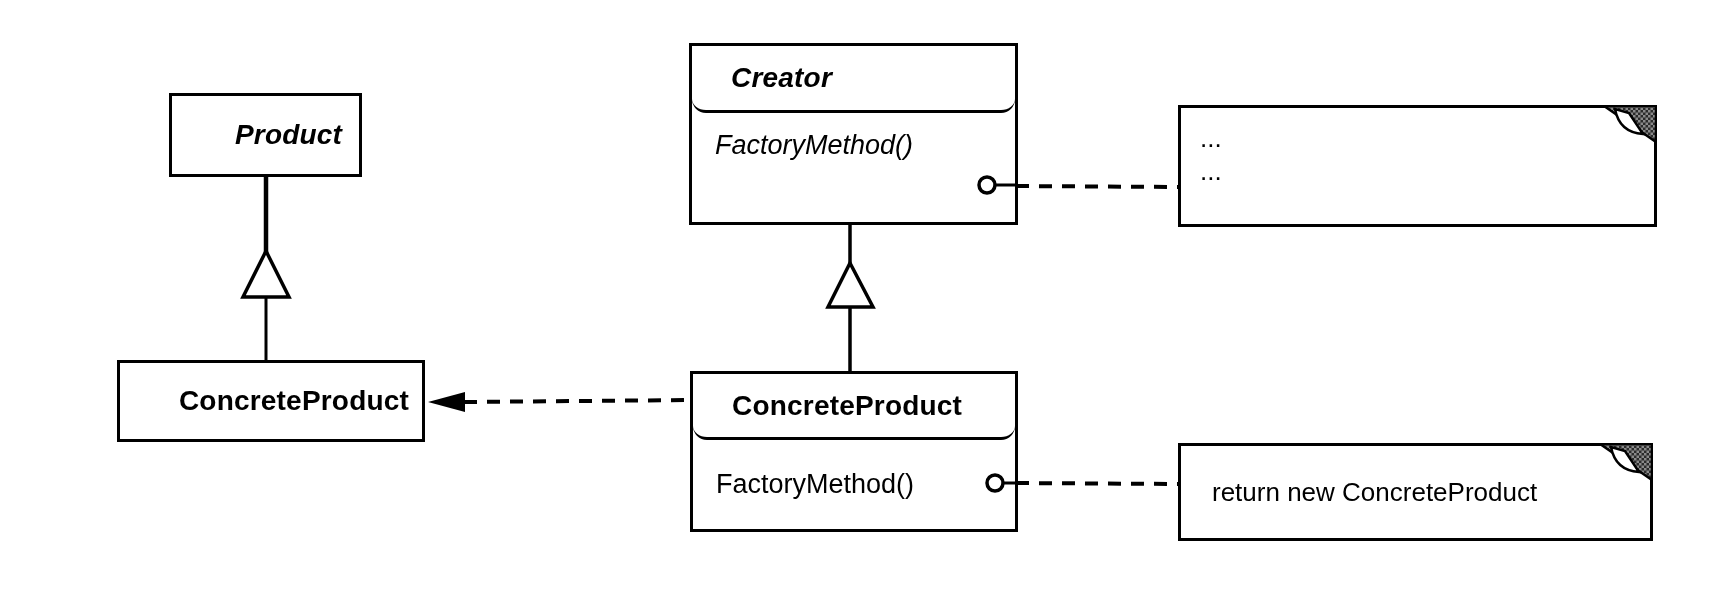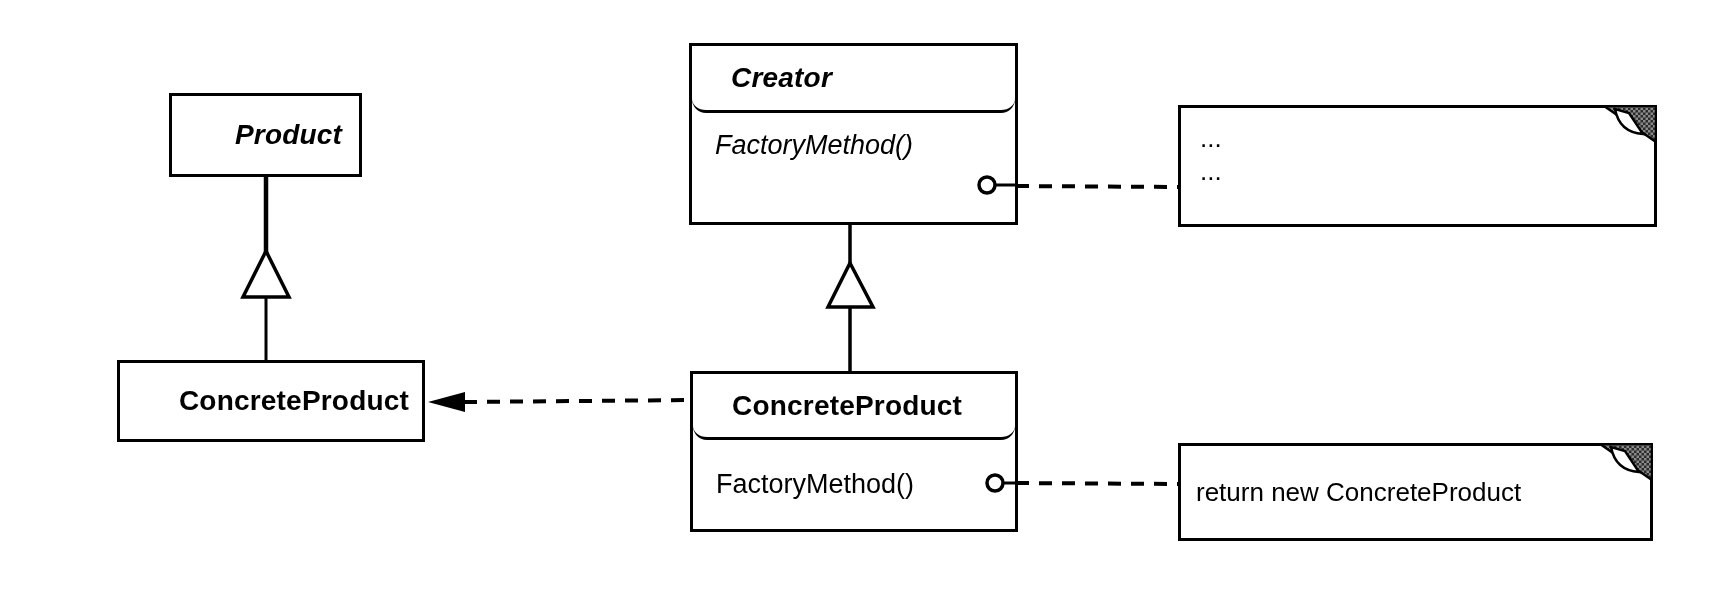--- a/index.html
+++ b/index.html
@@ -61,21 +61,21 @@
   .note .fold{
     position:absolute;top:-3px;right:-3px;
   }
   .note-lines{
     padding:14px 0 0 19px;
     line-height:33px;
     white-space:nowrap;
   }
   .note-single{
     display:flex;align-items:center;height:100%;
-    padding-left:15px;box-sizing:border-box;
+    padding-left:31px;box-sizing:border-box;
     white-space:nowrap;
   }
 </style>
 </head>
 <body>
 
 <div class="stage">
 
   <svg class="layer under" width="1727" height="608" viewBox="0 0 1727 608">
 

